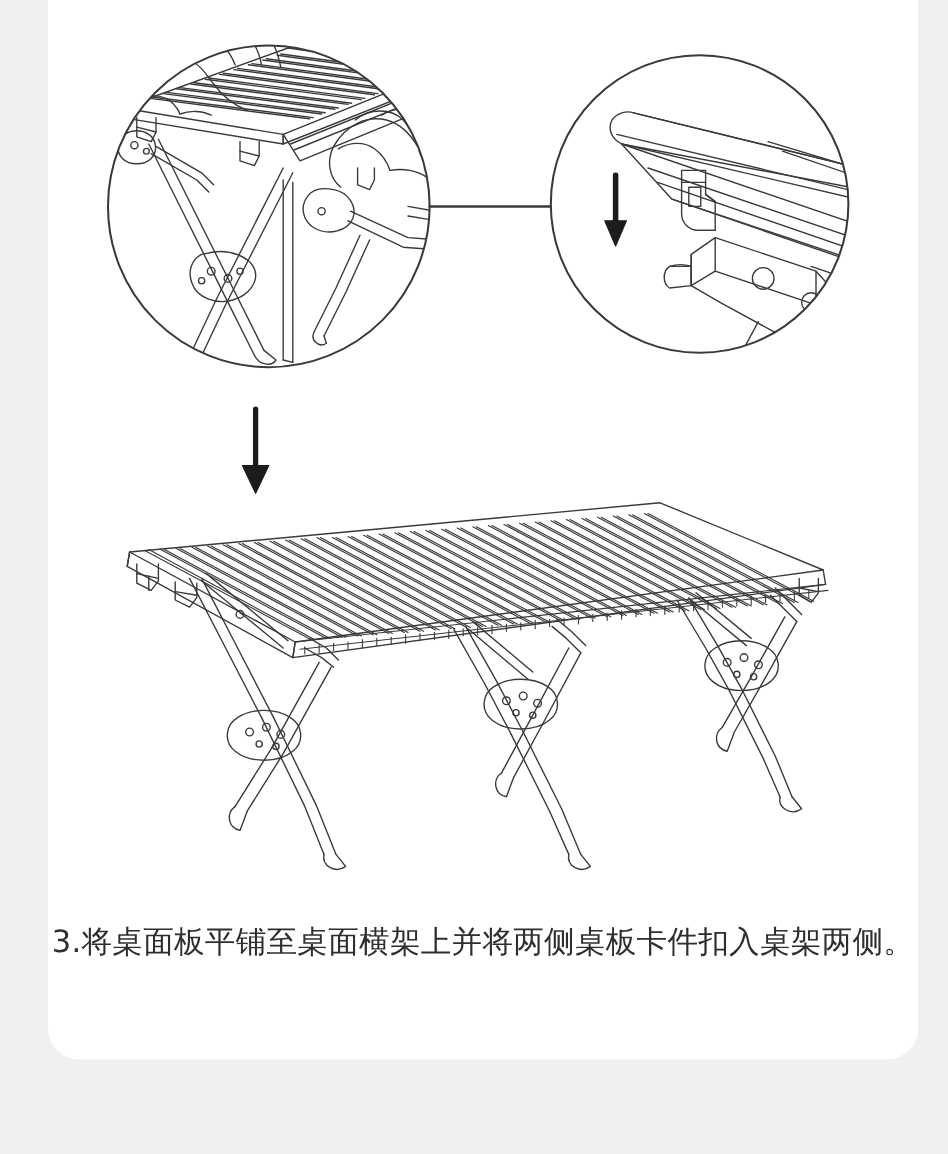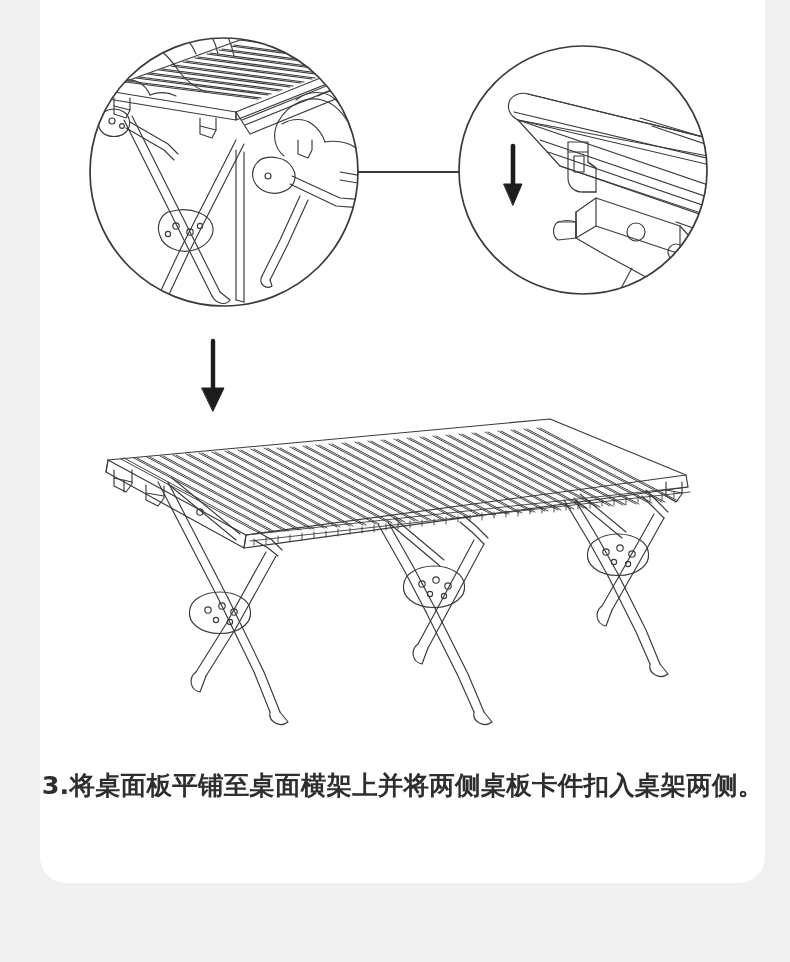--- a/index.html
+++ b/index.html
@@ -5,21 +5,20 @@
   html,body{margin:0;padding:0;}
   body{
     width:790px;height:962px;
     background:#f0f0f0;
     font-family:"Liberation Sans","DejaVu Sans",sans-serif;
     overflow:hidden;
   }
   #page{
     position:absolute;left:0;top:0;width:790px;height:962px;
     background:#f0f0f0;
-    font-weight:bold;
   }
   #card{
     position:absolute;left:40px;top:0;width:725px;height:883px;
     background:#ffffff;
     border-bottom-left-radius:26px;
     border-bottom-right-radius:26px;
   }
   #figure{
     position:absolute;left:0;top:0;width:725px;height:760px;
   }

